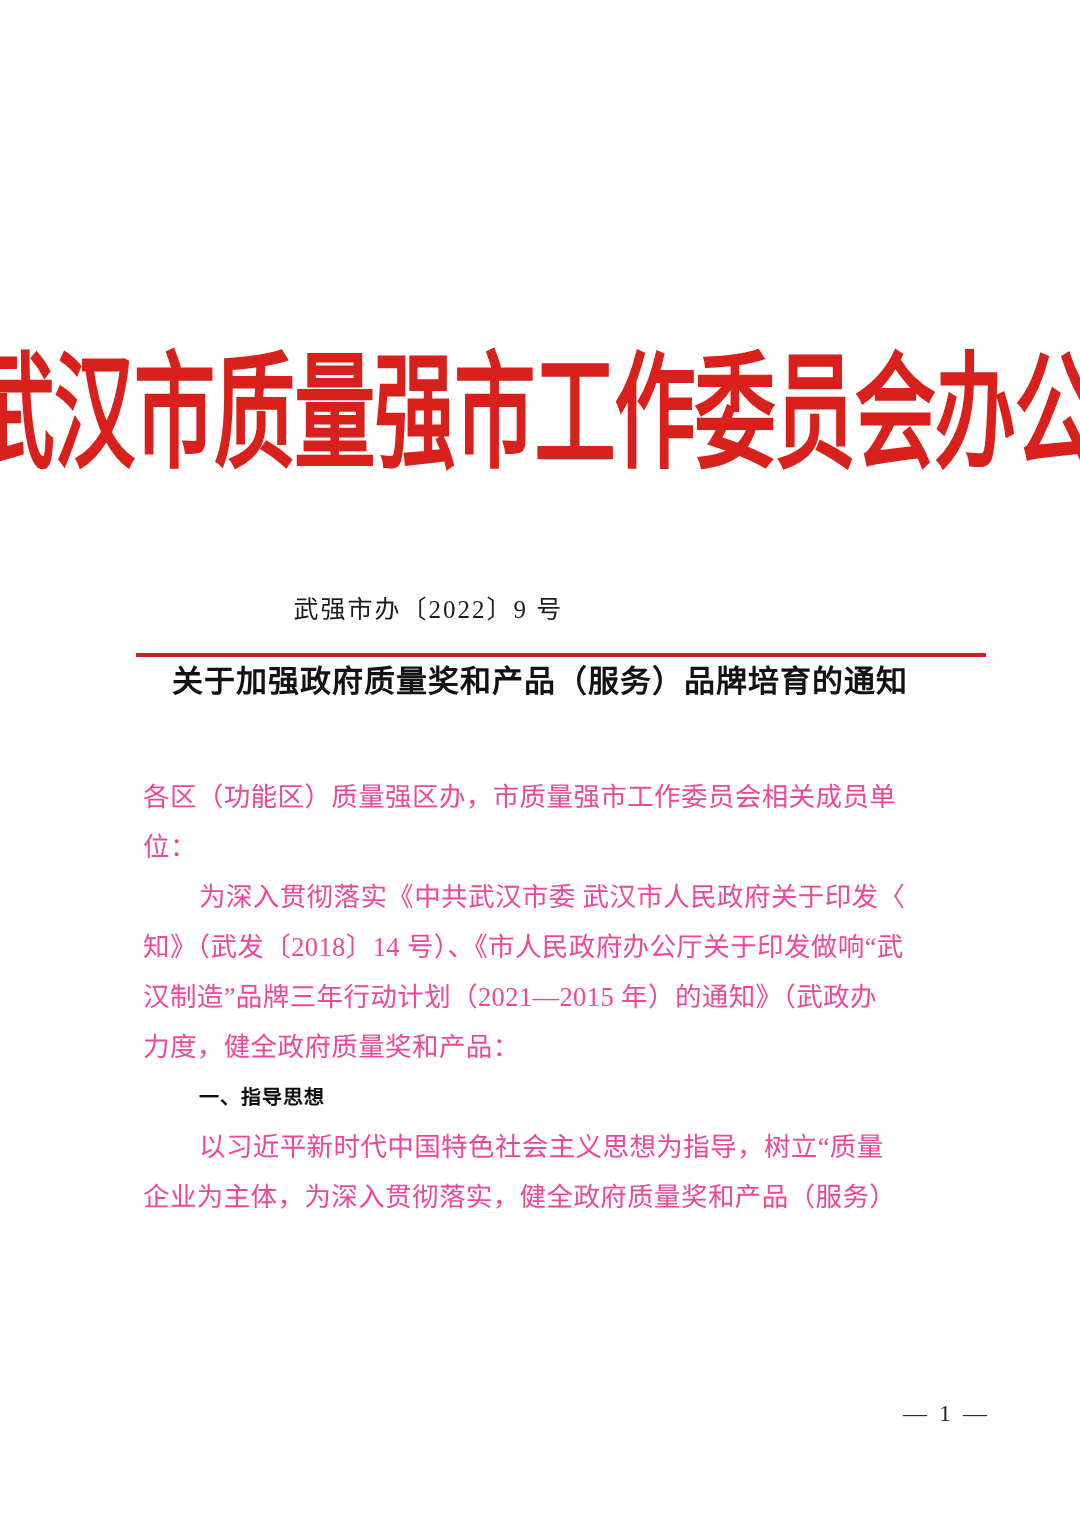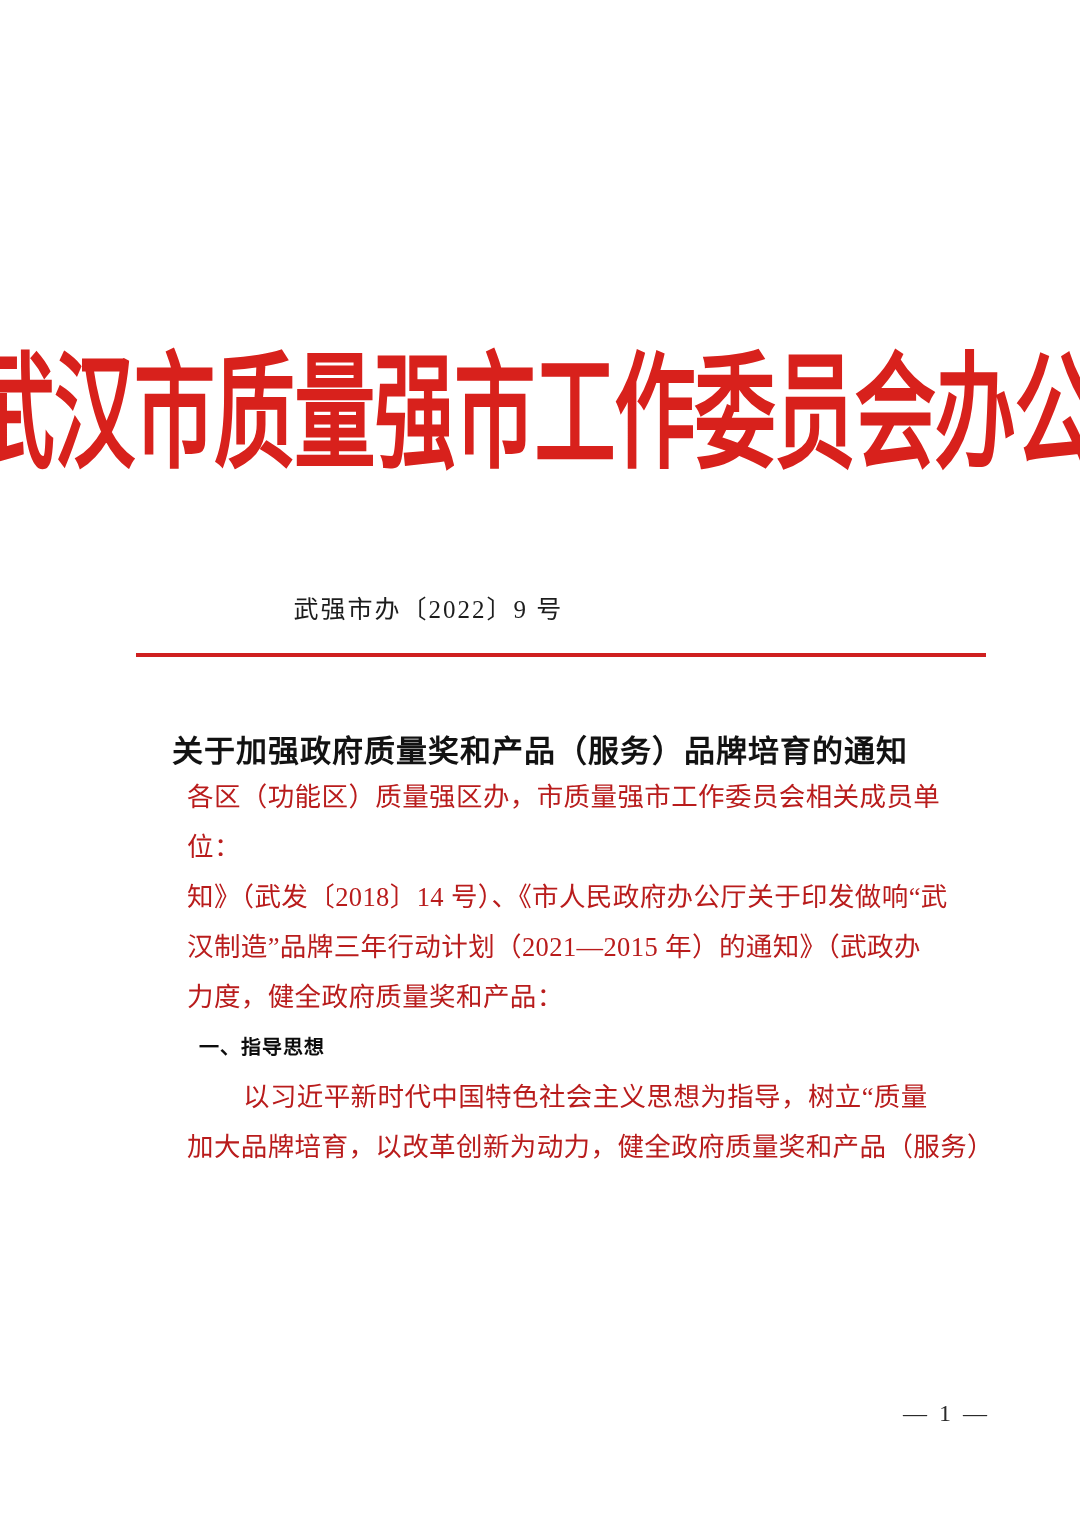--- a/index.html
+++ b/index.html
@@ -64,21 +64,21 @@
     top: 653px;
     left: 136px;
     width: 850px;
     height: 4px;
     background: #cf2020;
   }
 
   
   .doc-title {
     position: absolute;
-    top: 726px;
+    top: 656px;
     left: 0;
     width: 1080px;
     text-align: center;
     font-family: "Liberation Serif", "DejaVu Serif", serif;
     font-size: 31px;
     font-weight: 700;
     letter-spacing: 1px;
     color: #121212;
     white-space: nowrap;
   }
@@ -90,23 +90,22 @@
     left: 143px;
     width: 848px;
   }
 
   .line {
     font-family: "Liberation Serif", "DejaVu Serif", serif;
     font-size: 26.5px;
     line-height: 50px;
     height: 50px;
     letter-spacing: 0.4px;
-    color: #b91c1c;
+    color: #ec4899;
     white-space: nowrap;
-    margin-left: 44px;
   }
 
   .line.indent {
     text-indent: 56px;
   }
 
   .section-heading {
     font-family: "Liberation Sans", "DejaVu Sans", sans-serif;
     font-size: 20px;
     font-weight: 700;
@@ -143,26 +142,27 @@
 
   <div class="red-rule"></div>
 
   <div class="doc-title">关于加强政府质量奖和产品（服务）品牌培育的通知</div>
 
   <div class="body-block">
 
     <div class="line">各区（功能区）质量强区办，市质量强市工作委员会相关成员单</div>
     <div class="line">位：</div>
 
+    <div class="line indent">为深入贯彻落实《中共武汉市委 武汉市人民政府关于印发〈</div>
     <div class="line">知》（武发〔2018〕14 号）、《市人民政府办公厅关于印发做响“武</div>
     <div class="line">汉制造”品牌三年行动计划（2021—2015 年）的通知》（武政办</div>
     <div class="line">力度，健全政府质量奖和产品：</div>
 
     <div class="section-heading">一、指导思想</div>
 
     <div class="line indent">以习近平新时代中国特色社会主义思想为指导，树立“质量</div>
-    <div class="line">加大品牌培育，以改革创新为动力，健全政府质量奖和产品（服务）</div>
+    <div class="line">企业为主体，为深入贯彻落实，健全政府质量奖和产品（服务）</div>
 
   </div>
 
   <div class="page-number">— 1 —</div>
 
 </div>
 
 </body></html>

